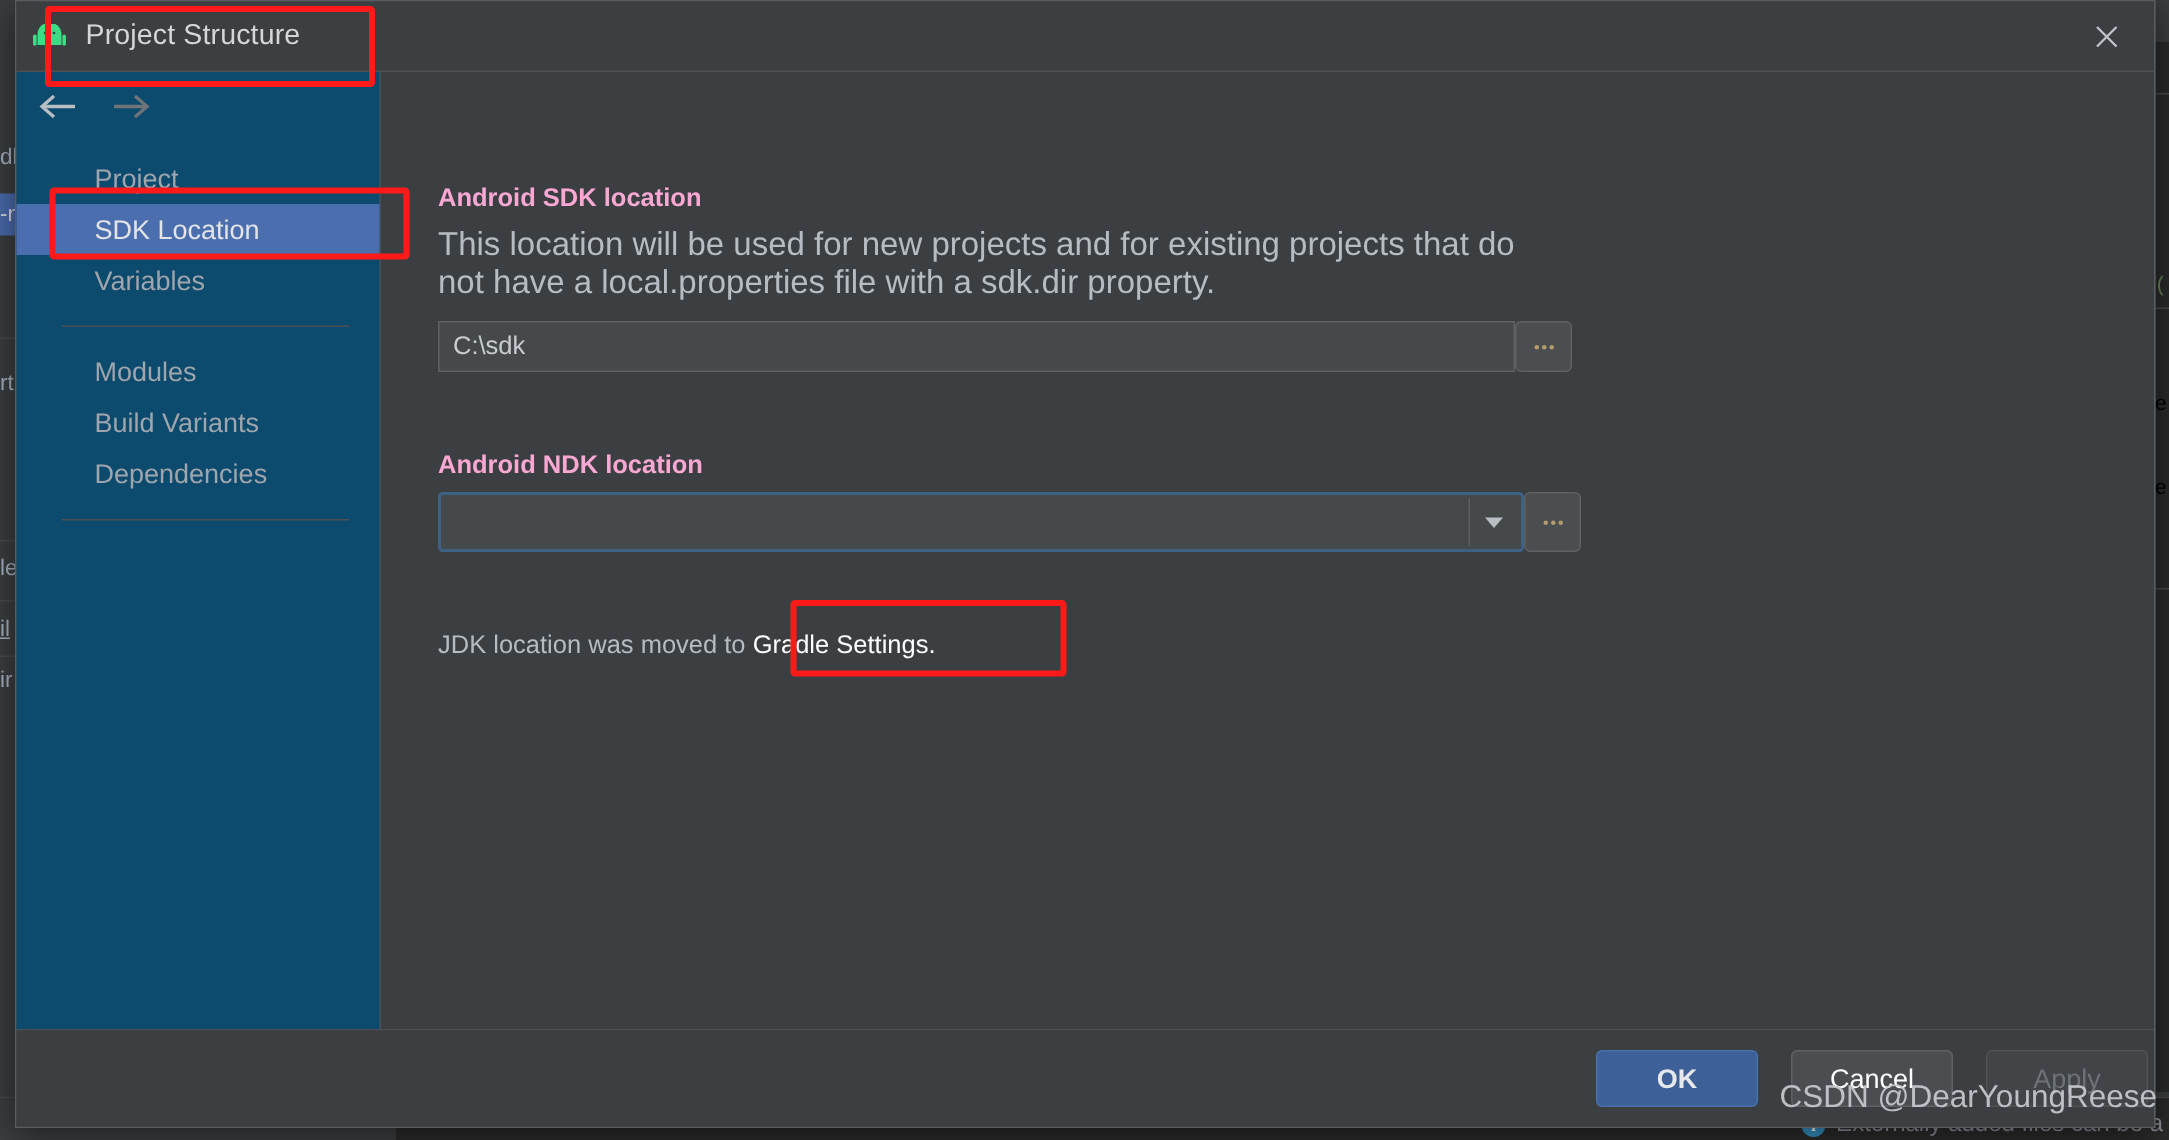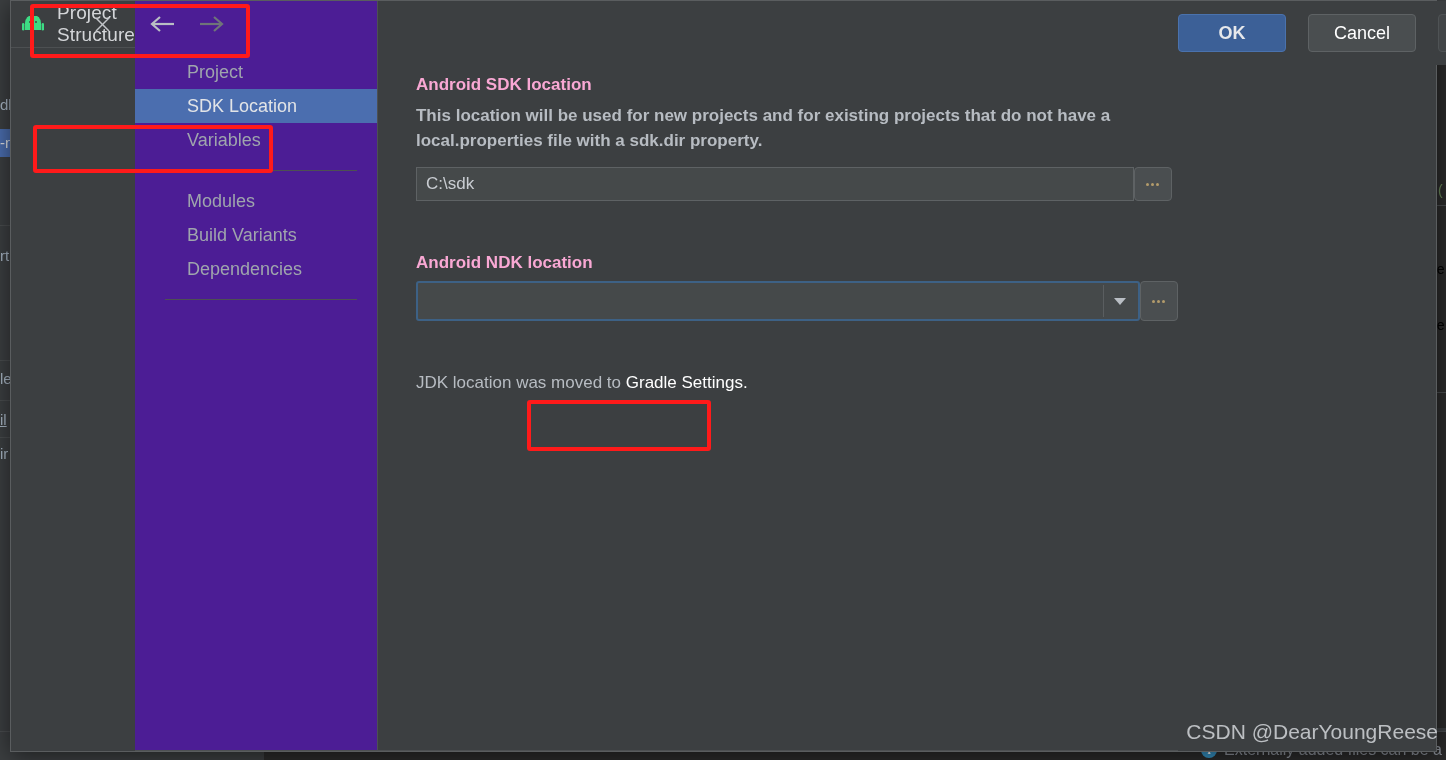--- a/index.html
+++ b/index.html
@@ -97,21 +97,21 @@
   }
 
   
   .dialog {
     position: absolute;
     left: 10px; top: 0;
     width: 1425px; height: 750px;
     background: #3c3f41;
     border: 1px solid #5a5d5f;
     box-shadow: 0 4px 24px rgba(0,0,0,0.55);
-    display: flex; 
+    display: flex; flex-direction: column;
   }
 
   .titlebar {
     height: 46px; flex: 0 0 46px;
     background: #3c3f41;
     display: flex; align-items: center;
     position: relative;
     border-bottom: 1px solid #4d5052;
   }
   .title-icon {
@@ -137,21 +137,21 @@
   .dialog-body {
     flex: 1 1 auto;
     display: flex;
     min-height: 0;
     border-bottom: 1px solid #4d5052;
   }
 
   
   .sidebar {
     width: 242px; flex: 0 0 242px;
-    background: #4c1d95;
+    background: #0c4a6e;
     border-right: 1px solid #4d5052;
     display: flex; flex-direction: column;
     position: relative;
   }
   .nav-arrows {
     height: 46px; flex: 0 0 46px;
     display: flex; align-items: center;
     padding-left: 13px; gap: 22px;
   }
   .nav-arrow { cursor: default; display:flex; }
@@ -198,26 +198,25 @@
     position: relative;
     min-width: 0;
   }
   .sect-title {
     font-size: 17px;
     font-weight: bold;
     color: #f9a8d4;
     margin-bottom: 8px;
   }
   .sect-desc {
-    font-size: 17px;
+    font-size: 22px;
     color: #b7bcc2;
     line-height: 25px;
     max-width: 740px;
     margin-bottom: 14px;
-    font-weight: bold;
   }
   .field-row {
     display: flex; align-items: stretch; gap: 0;
   }
   .text-field {
     width: 718px; height: 34px;
     background: #45494a;
     border: 1px solid #5e6264;
     color: #c9cdd2;
     font-size: 17px;
@@ -276,21 +275,21 @@
     color: #ffffff;
     cursor: default;
   }
 
   
   .footer {
     height: 64px; flex: 0 0 64px;
     background: #3c3f41;
     display: flex; align-items: center;
     justify-content: flex-end;
-    padding-right: 20px;
+    padding-right: 4px;
     gap: 22px;
   }
   .btn {
     height: 38px;
     min-width: 108px;
     border-radius: 4px;
     font-size: 18px;
     display: flex; align-items: center; justify-content: center;
     box-sizing: border-box;
     cursor: default;

